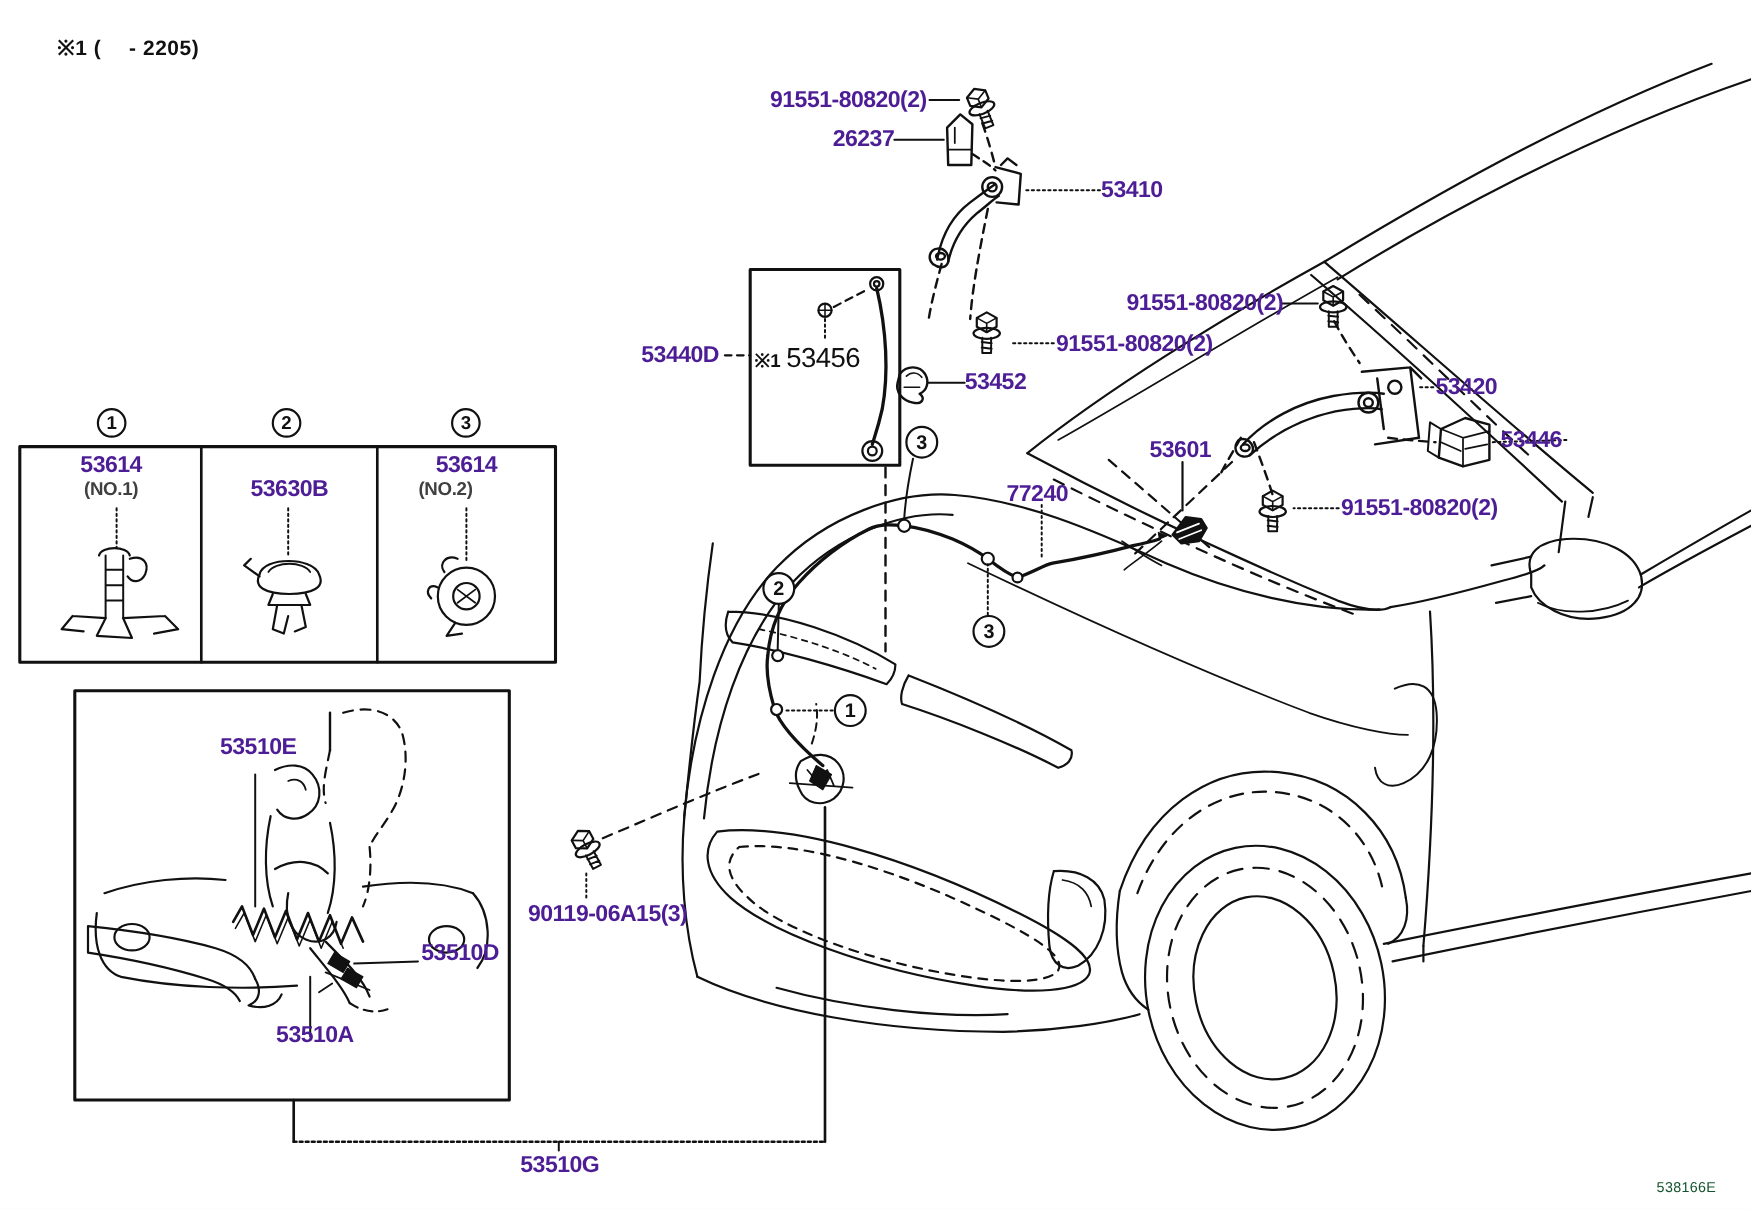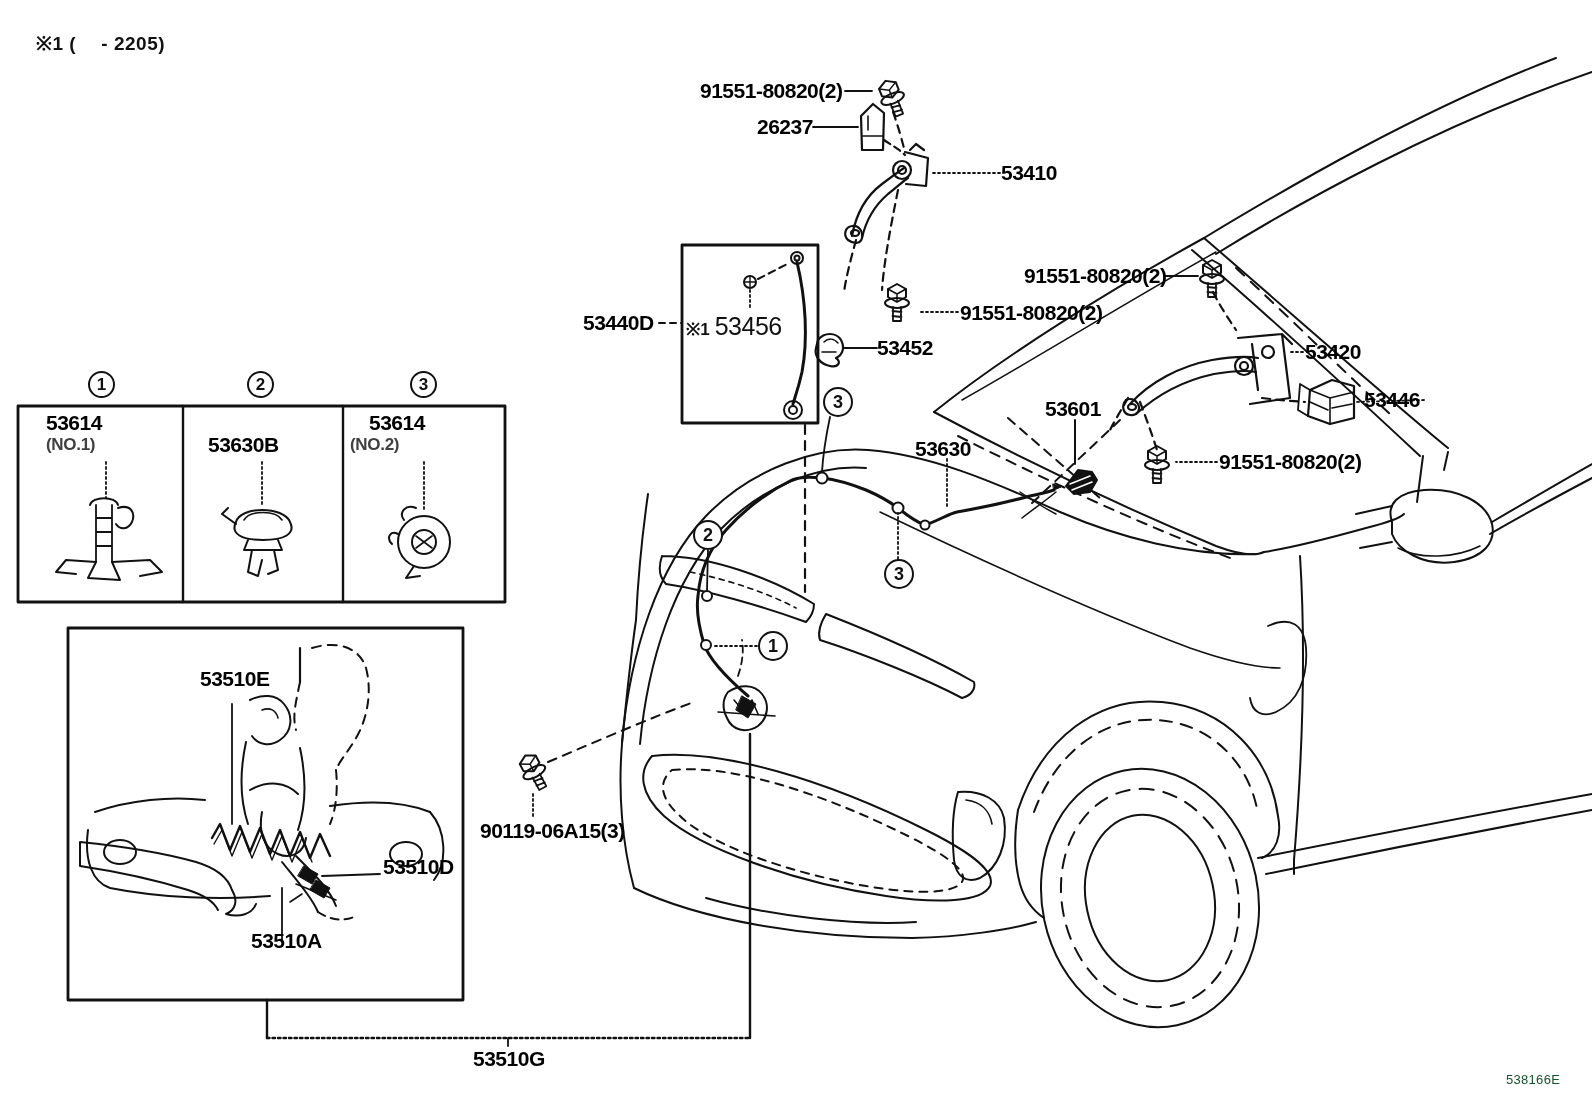--- a/index.html
+++ b/index.html
@@ -3,26 +3,26 @@
 <meta charset="utf-8">
 <style>
   html,body{margin:0;padding:0;background:#e8e8e8;}
   .stage{
     position:relative;width:1592px;height:1099px;background:#ffffff;
     font-family:"Liberation Sans", sans-serif;color:#111;overflow:hidden;
   }
   svg.art{position:absolute;left:0;top:0;width:1592px;height:1099px;}
   .lbl{
     position:absolute;font-size:21px;font-weight:bold;letter-spacing:-0.5px;
-    white-space:nowrap;line-height:1;color:#000000;
+    white-space:nowrap;line-height:1;color:#4c1d95;
   }
   .lbl-sm{position:absolute;font-size:17px;font-weight:bold;letter-spacing:-0.3px;white-space:nowrap;line-height:1;color:#404040;}
-  .note{position:absolute;font-size:19px;font-weight:bold;letter-spacing:0.5px;white-space:nowrap;color:#111;}
+  .note{position:absolute;font-size:19px;font-weight:bold;letter-spacing:0.5px;white-space:nowrap;color:#111;margin-left:16px;}
   .code{position:absolute;font-size:13px;font-weight:normal;letter-spacing:0.3px;color:#14532d;}
-  .ctr{text-align:left;}
+  .ctr{text-align:center;}
   .callout{
     position:absolute;width:27px;height:27px;border:2.5px solid #111;border-radius:50%;
     display:flex;align-items:center;justify-content:center;
     font-size:17px;font-weight:bold;background:#fff;box-sizing:border-box;
   }
   .callout.big{width:30px;height:30px;font-size:18px;}
   .inbox{position:absolute;display:flex;align-items:baseline;gap:5px;white-space:nowrap;}
   .inbox .star{font-size:17px;font-weight:bold;}
   .inbox .rodnum{font-size:25px;font-weight:normal;letter-spacing:-0.5px;}
 </style>
@@ -301,21 +301,21 @@
   <div class="lbl" style="left:583px;top:312px">53440D</div>
   <div class="inbox" style="left:686px;top:312px">
     <span class="star">※1</span>
     <span class="rodnum">53456</span>
   </div>
   <div class="lbl" style="left:877px;top:337px">53452</div>
   <div class="lbl" style="left:1305px;top:341px">53420</div>
   <div class="lbl" style="left:1364px;top:389px">53446</div>
   <div class="lbl" style="left:1219px;top:451px">91551-80820(2)</div>
   <div class="lbl" style="left:1045px;top:398px">53601</div>
-  <div class="lbl" style="left:915px;top:438px">53630</div>
+  <div class="lbl" style="left:915px;top:438px">77240</div>
   <div class="lbl" style="left:480px;top:820px">90119-06A15(3)</div>
   <div class="lbl" style="left:200px;top:668px">53510E</div>
   <div class="lbl" style="left:383px;top:856px">53510D</div>
   <div class="lbl" style="left:251px;top:930px">53510A</div>
   <div class="lbl" style="left:473px;top:1048px">53510G</div>
   <div class="code" style="left:1506px;top:1072px">538166E</div>
 
   <div class="lbl ctr" style="left:46px;top:412px;width:110px">53614</div>
   <div class="lbl-sm ctr" style="left:46px;top:436px;width:110px">(NO.1)</div>
   <div class="lbl ctr" style="left:208px;top:434px;width:110px">53630B</div>

